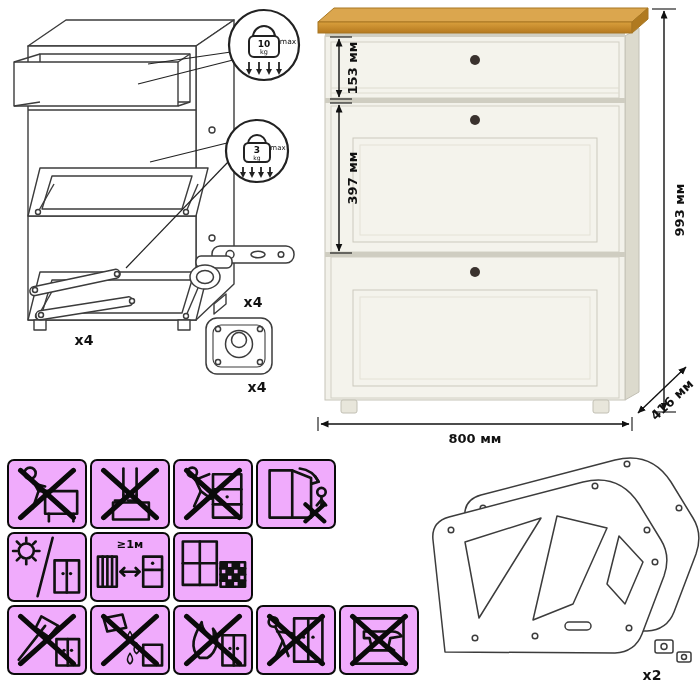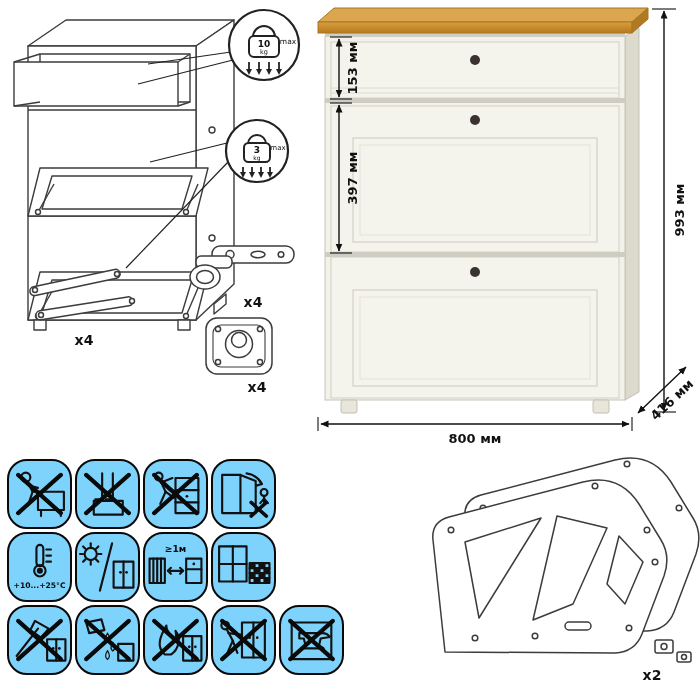--- a/index.html
+++ b/index.html
@@ -11,21 +11,21 @@
   .xx{stroke:#0a0a0a;stroke-width:5.5;fill:none;stroke-linecap:round}
   .xs{stroke:#0a0a0a;stroke-width:4.5;fill:none;stroke-linecap:round}
   .ptext{font-weight:bold;fill:#0a0a0a;text-anchor:middle}
   .dim{font-weight:bold;fill:#111;text-anchor:middle;font-size:13px}
   .qty{font-weight:bold;fill:#111;font-size:14px;text-anchor:middle}
   .art{stroke:#3c3c3c;stroke-width:1.5;fill:#ffffff;stroke-linejoin:round}
   .artthin{stroke:#3c3c3c;stroke-width:1.1;fill:none}
   .ctext{fill:#111;text-anchor:middle;stroke:none}
   .picto-grid{position:absolute;left:7px;top:459px}
   .picto-row{display:flex;gap:3px;margin-bottom:3px}
-  .cell{width:65px;height:70px;border:2.5px solid #0a0a0a;border-radius:20px;background:#7dd3fc;box-sizing:border-box;overflow:hidden}
+  .cell{width:80px;height:70px;border:2.5px solid #0a0a0a;border-radius:7px;background:#f0abfc;box-sizing:border-box;overflow:hidden}
   .cell svg{width:100%;height:100%;display:block}
 </style>
 </head>
 <body>
 
 <div id="sheet">
 
   <svg class="abs" style="left:0;top:0" width="320" height="460" viewBox="0 0 320 460">
 
     <g stroke="#3c3c3c" stroke-width="1.4" fill="#fff" stroke-linejoin="round">
@@ -290,33 +290,20 @@
           </g>
           <g class="xs">
               <path d="M50,46 L70,64"></path>
               <path d="M70,46 L50,64"></path>
             </g>
         </svg>
       </div>
     </div>
 
     <div class="picto-row">
-      <div class="cell">
-        <svg viewBox="0 0 80 70">
-          <g class="ln">
-            <rect x="36" y="6" width="9" height="28" rx="4.5"></rect>
-            <circle cx="40.5" cy="40" r="7.5"></circle>
-            <line x1="49" y1="12" x2="55" y2="12"></line>
-              <line x1="49" y1="20" x2="55" y2="20"></line>
-              <line x1="49" y1="28" x2="55" y2="28"></line>
-          </g>
-          <circle class="dot" cx="40.5" cy="40" r="4"></circle>
-          <text class="ptext" x="40" y="63" font-size="10">+10...+25°C</text>
-        </svg>
-      </div>
       <div class="cell">
         <svg viewBox="0 0 80 70">
           <g class="ln">
             <line x1="46" y1="4" x2="30" y2="66"></line>
             <circle cx="18" cy="18" r="8"></circle>
             <line x1="18" y1="4" x2="18" y2="8"></line>
               <line x1="18" y1="28" x2="18" y2="32"></line>
             <line x1="4" y1="18" x2="8" y2="18"></line>
               <line x1="28" y1="18" x2="32" y2="18"></line>
             <line x1="8" y1="8" x2="11" y2="11"></line>

